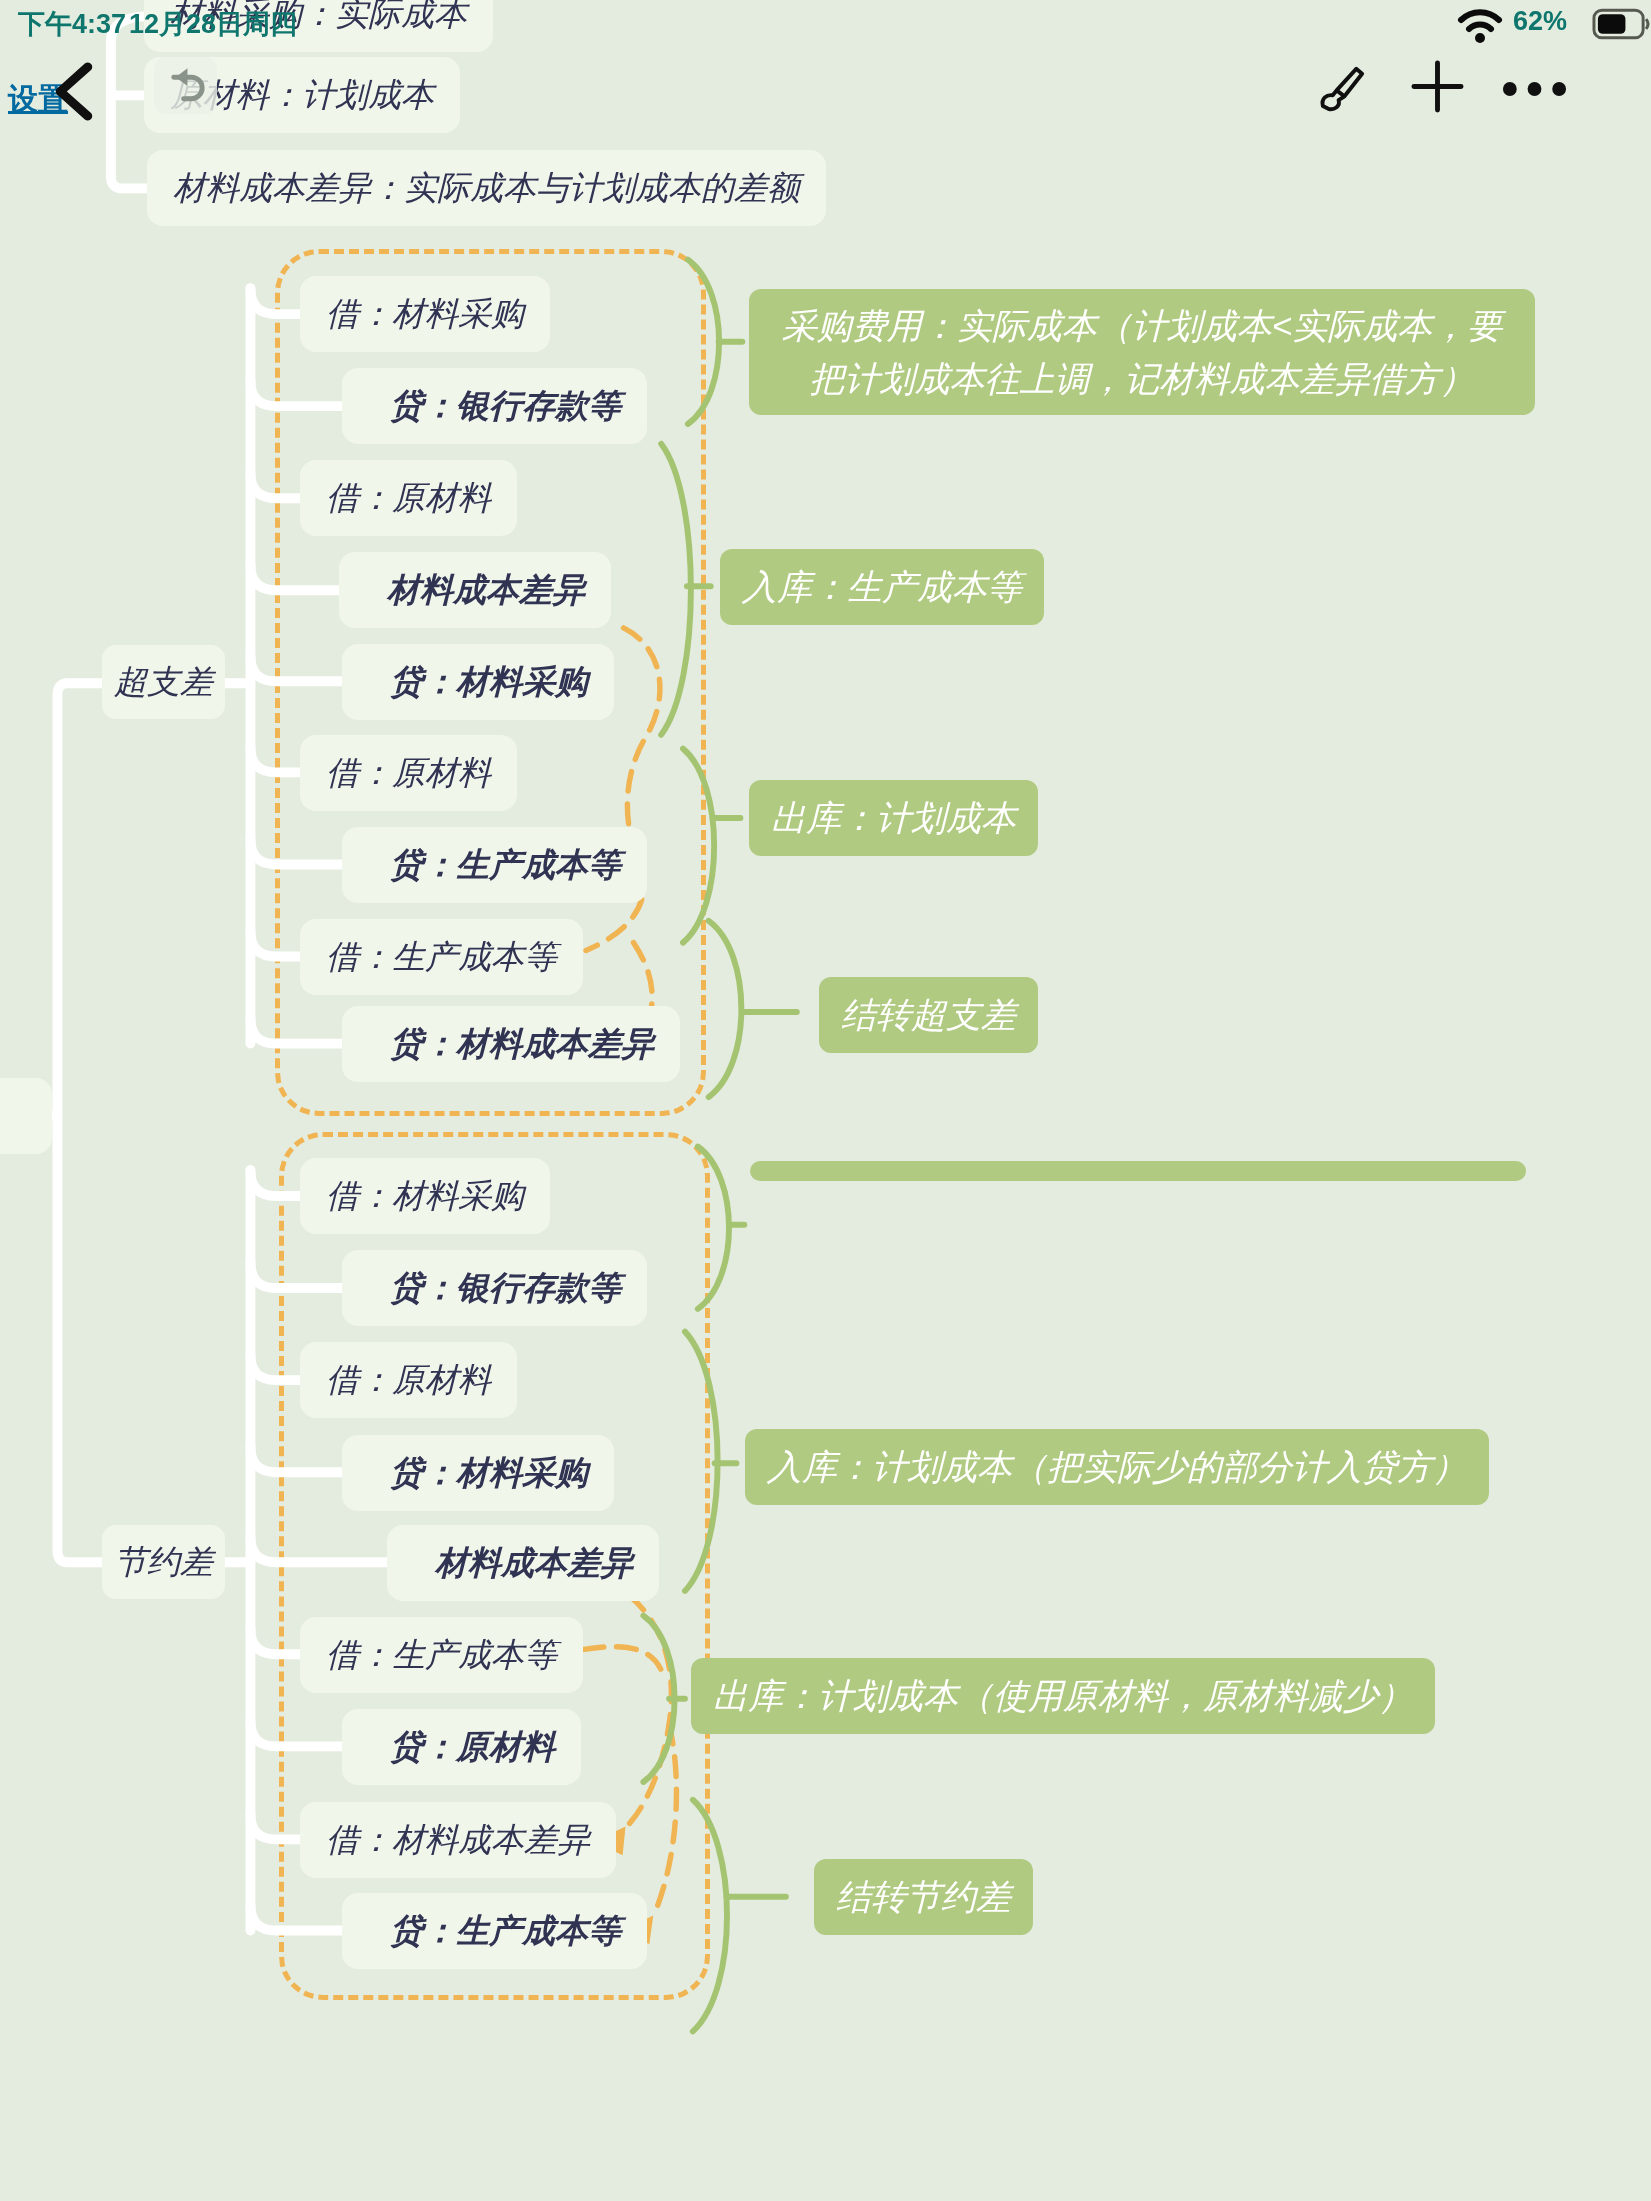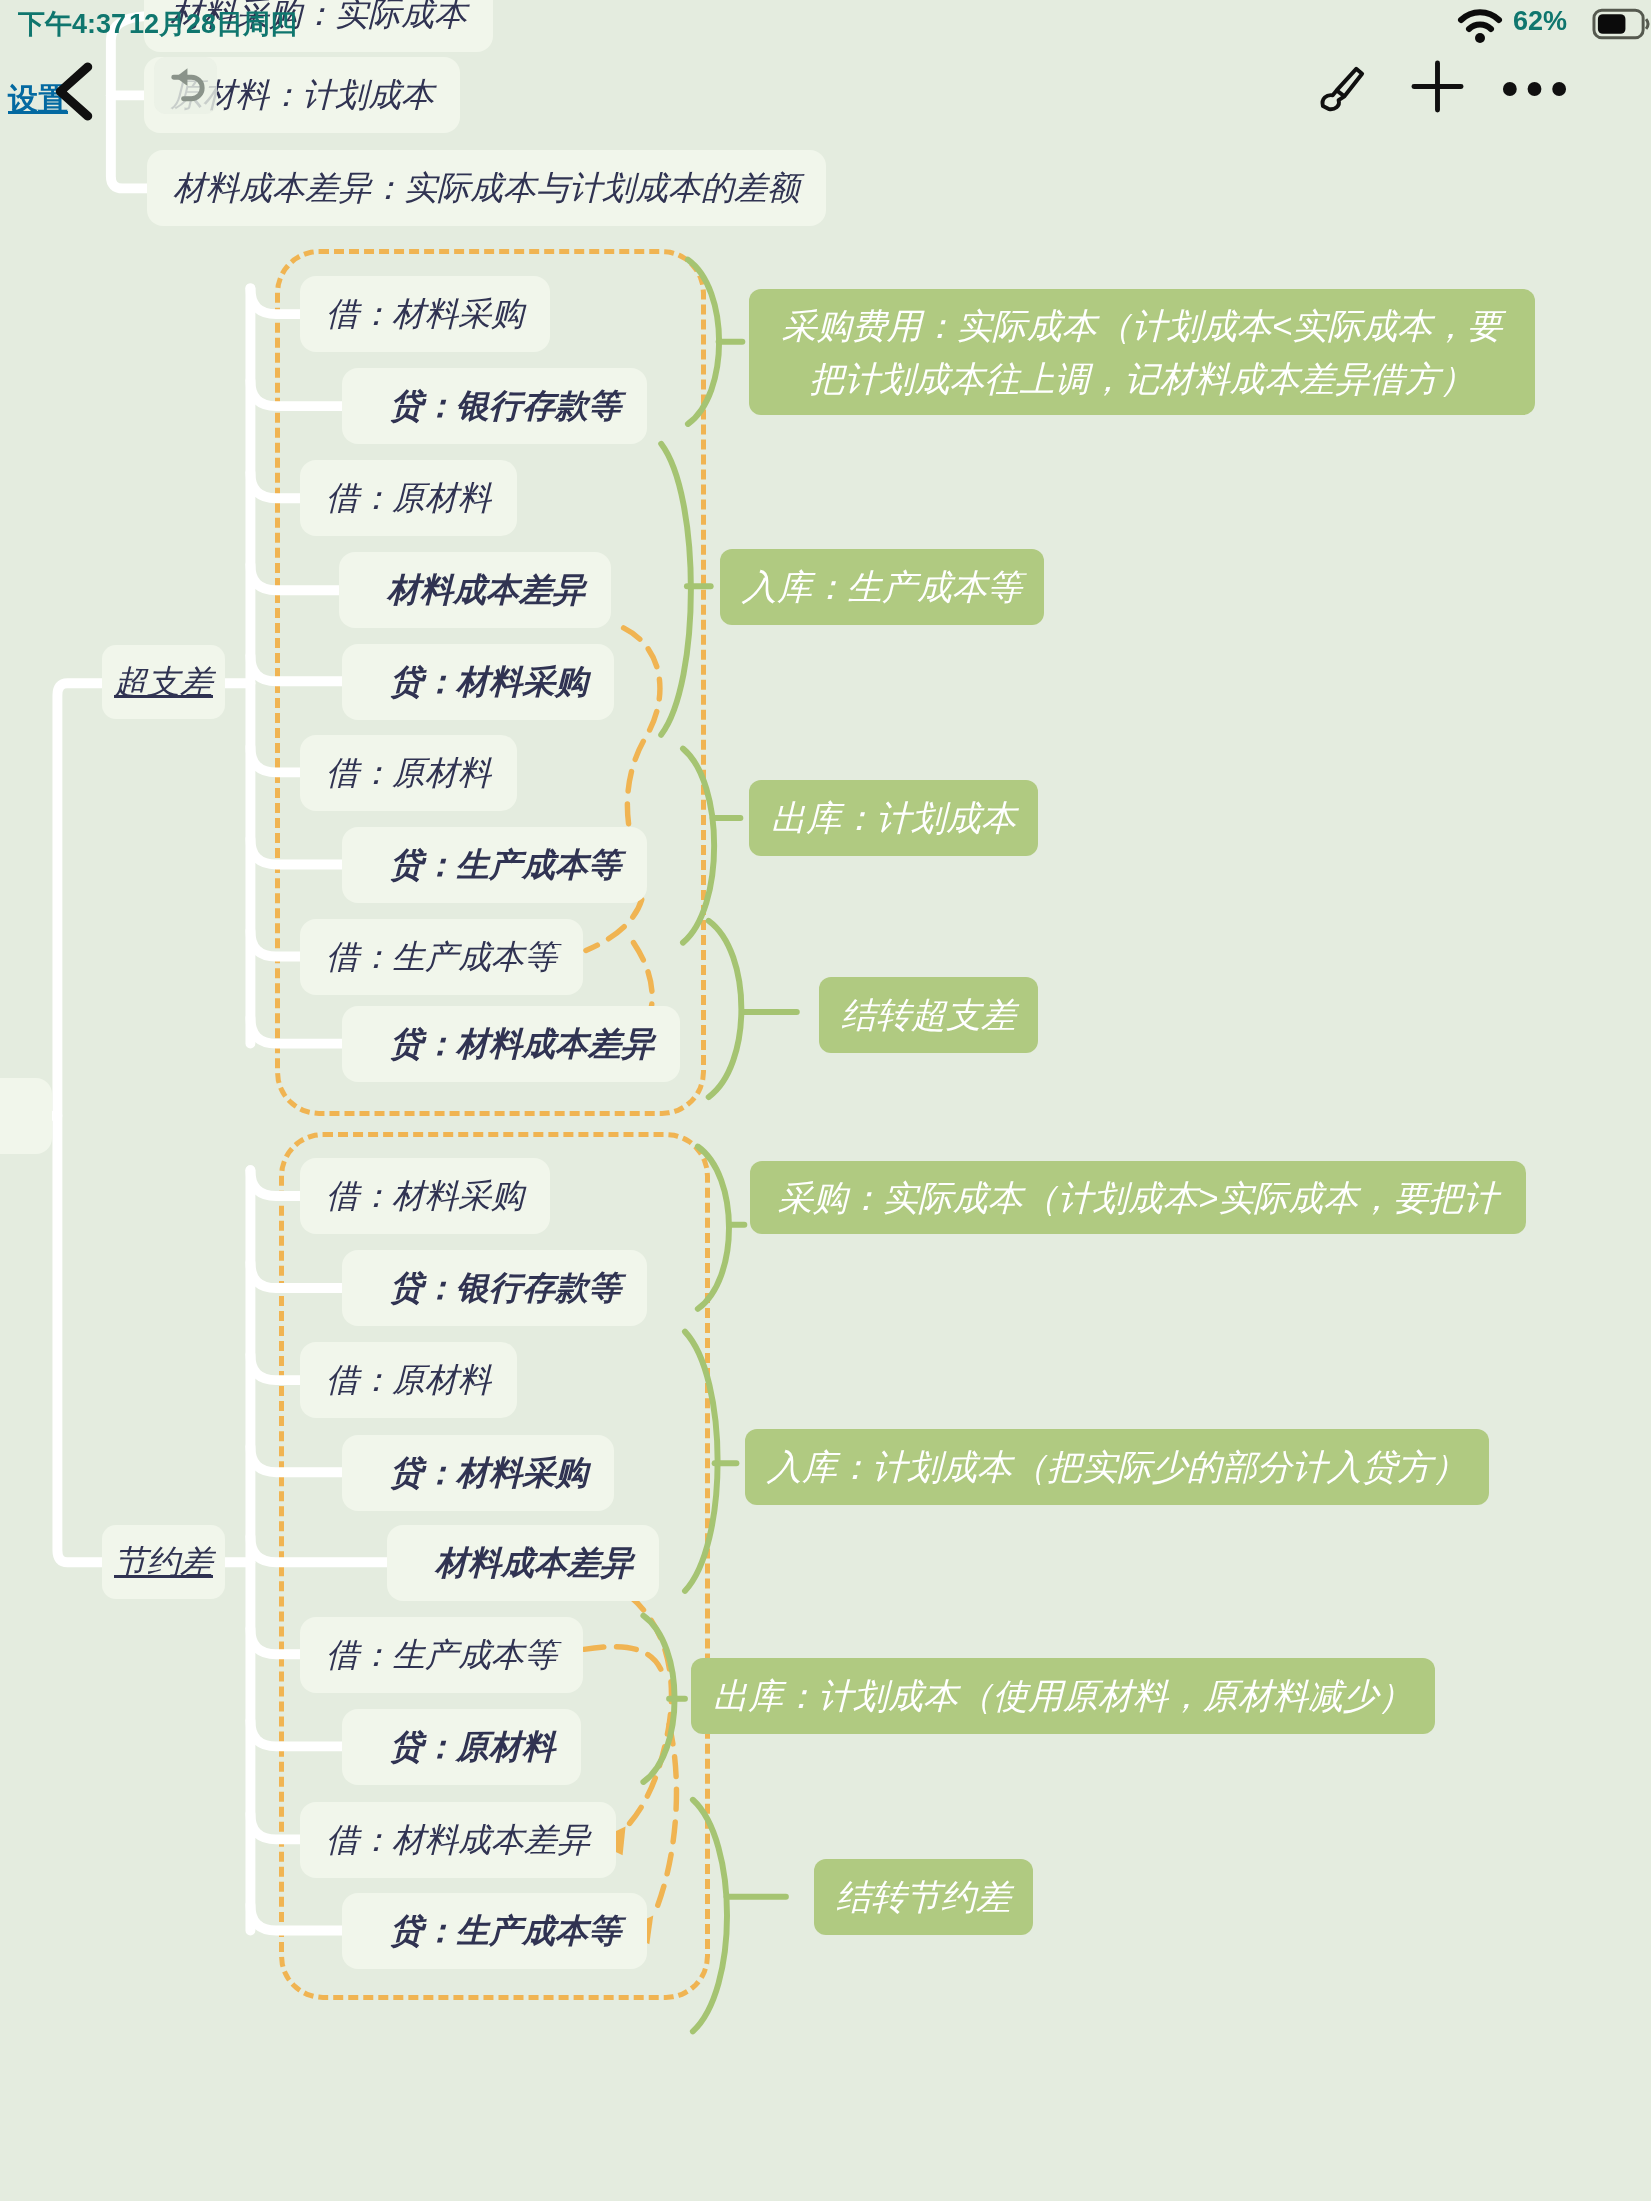--- a/index.html
+++ b/index.html
@@ -21,21 +21,21 @@
     font-size:33px;font-style:italic;font-weight:500;
     color:#303352;
     padding:20px 26px;
     white-space:nowrap;
     line-height:36px;
   }
   .node.credit{padding-left:48px;font-weight:bold;}
   .branch-node{
     position:absolute;background:#f1f6eb;border-radius:14px;
     font-size:33px;font-style:italic;font-weight:500;color:#303352;
-    padding:19px 12px;white-space:nowrap;line-height:36px;text-decoration:underline;
+    padding:19px 12px;white-space:nowrap;line-height:36px;
   }
   
   .dash-box{
     position:absolute;border:5px dashed #f0b452;border-radius:44px;
     background:transparent;
   }
   
   .glabel{
     position:absolute;background:#b0ca81;color:#ffffff;
     font-style:italic;font-size:35px;font-weight:500;
@@ -151,21 +151,20 @@
 
 <div class="glabel big" style="left:749px;top:289px;width:774px;">
   <div>采购费用：实际成本（计划成本&lt;实际成本，要</div>
   <div>把计划成本往上调，记材料成本差异借方）</div>
 </div>
 <div class="glabel" style="left:720px;top:549px;">入库：生产成本等</div>
 <div class="glabel" style="left:749px;top:780px;">出库：计划成本</div>
 <div class="glabel" style="left:819px;top:977px;">结转超支差</div>
 
 <div class="glabel big" style="left:750px;top:1161px;width:764px;">
-  <div>采购：实际成本（计划成本&gt;实际成本，要把计</div>
 </div>
 <div class="glabel" style="left:745px;top:1429px;">入库：计划成本（把实际少的部分计入贷方）</div>
 <div class="glabel" style="left:691px;top:1658px;">出库：计划成本（使用原材料，原材料减少）</div>
 <div class="glabel" style="left:814px;top:1859px;">结转节约差</div>
 
 <span class="abs bg-app" style="left:8px;top:79px;">设置</span>
 
 <svg class="abs" style="left:50px;top:61px;" width="50" height="61" viewBox="0 0 50 62">
   <polyline points="38,6 10,31 38,56" stroke="#101010" stroke-width="9" fill="none" stroke-linecap="round" stroke-linejoin="round"></polyline>
 </svg>

